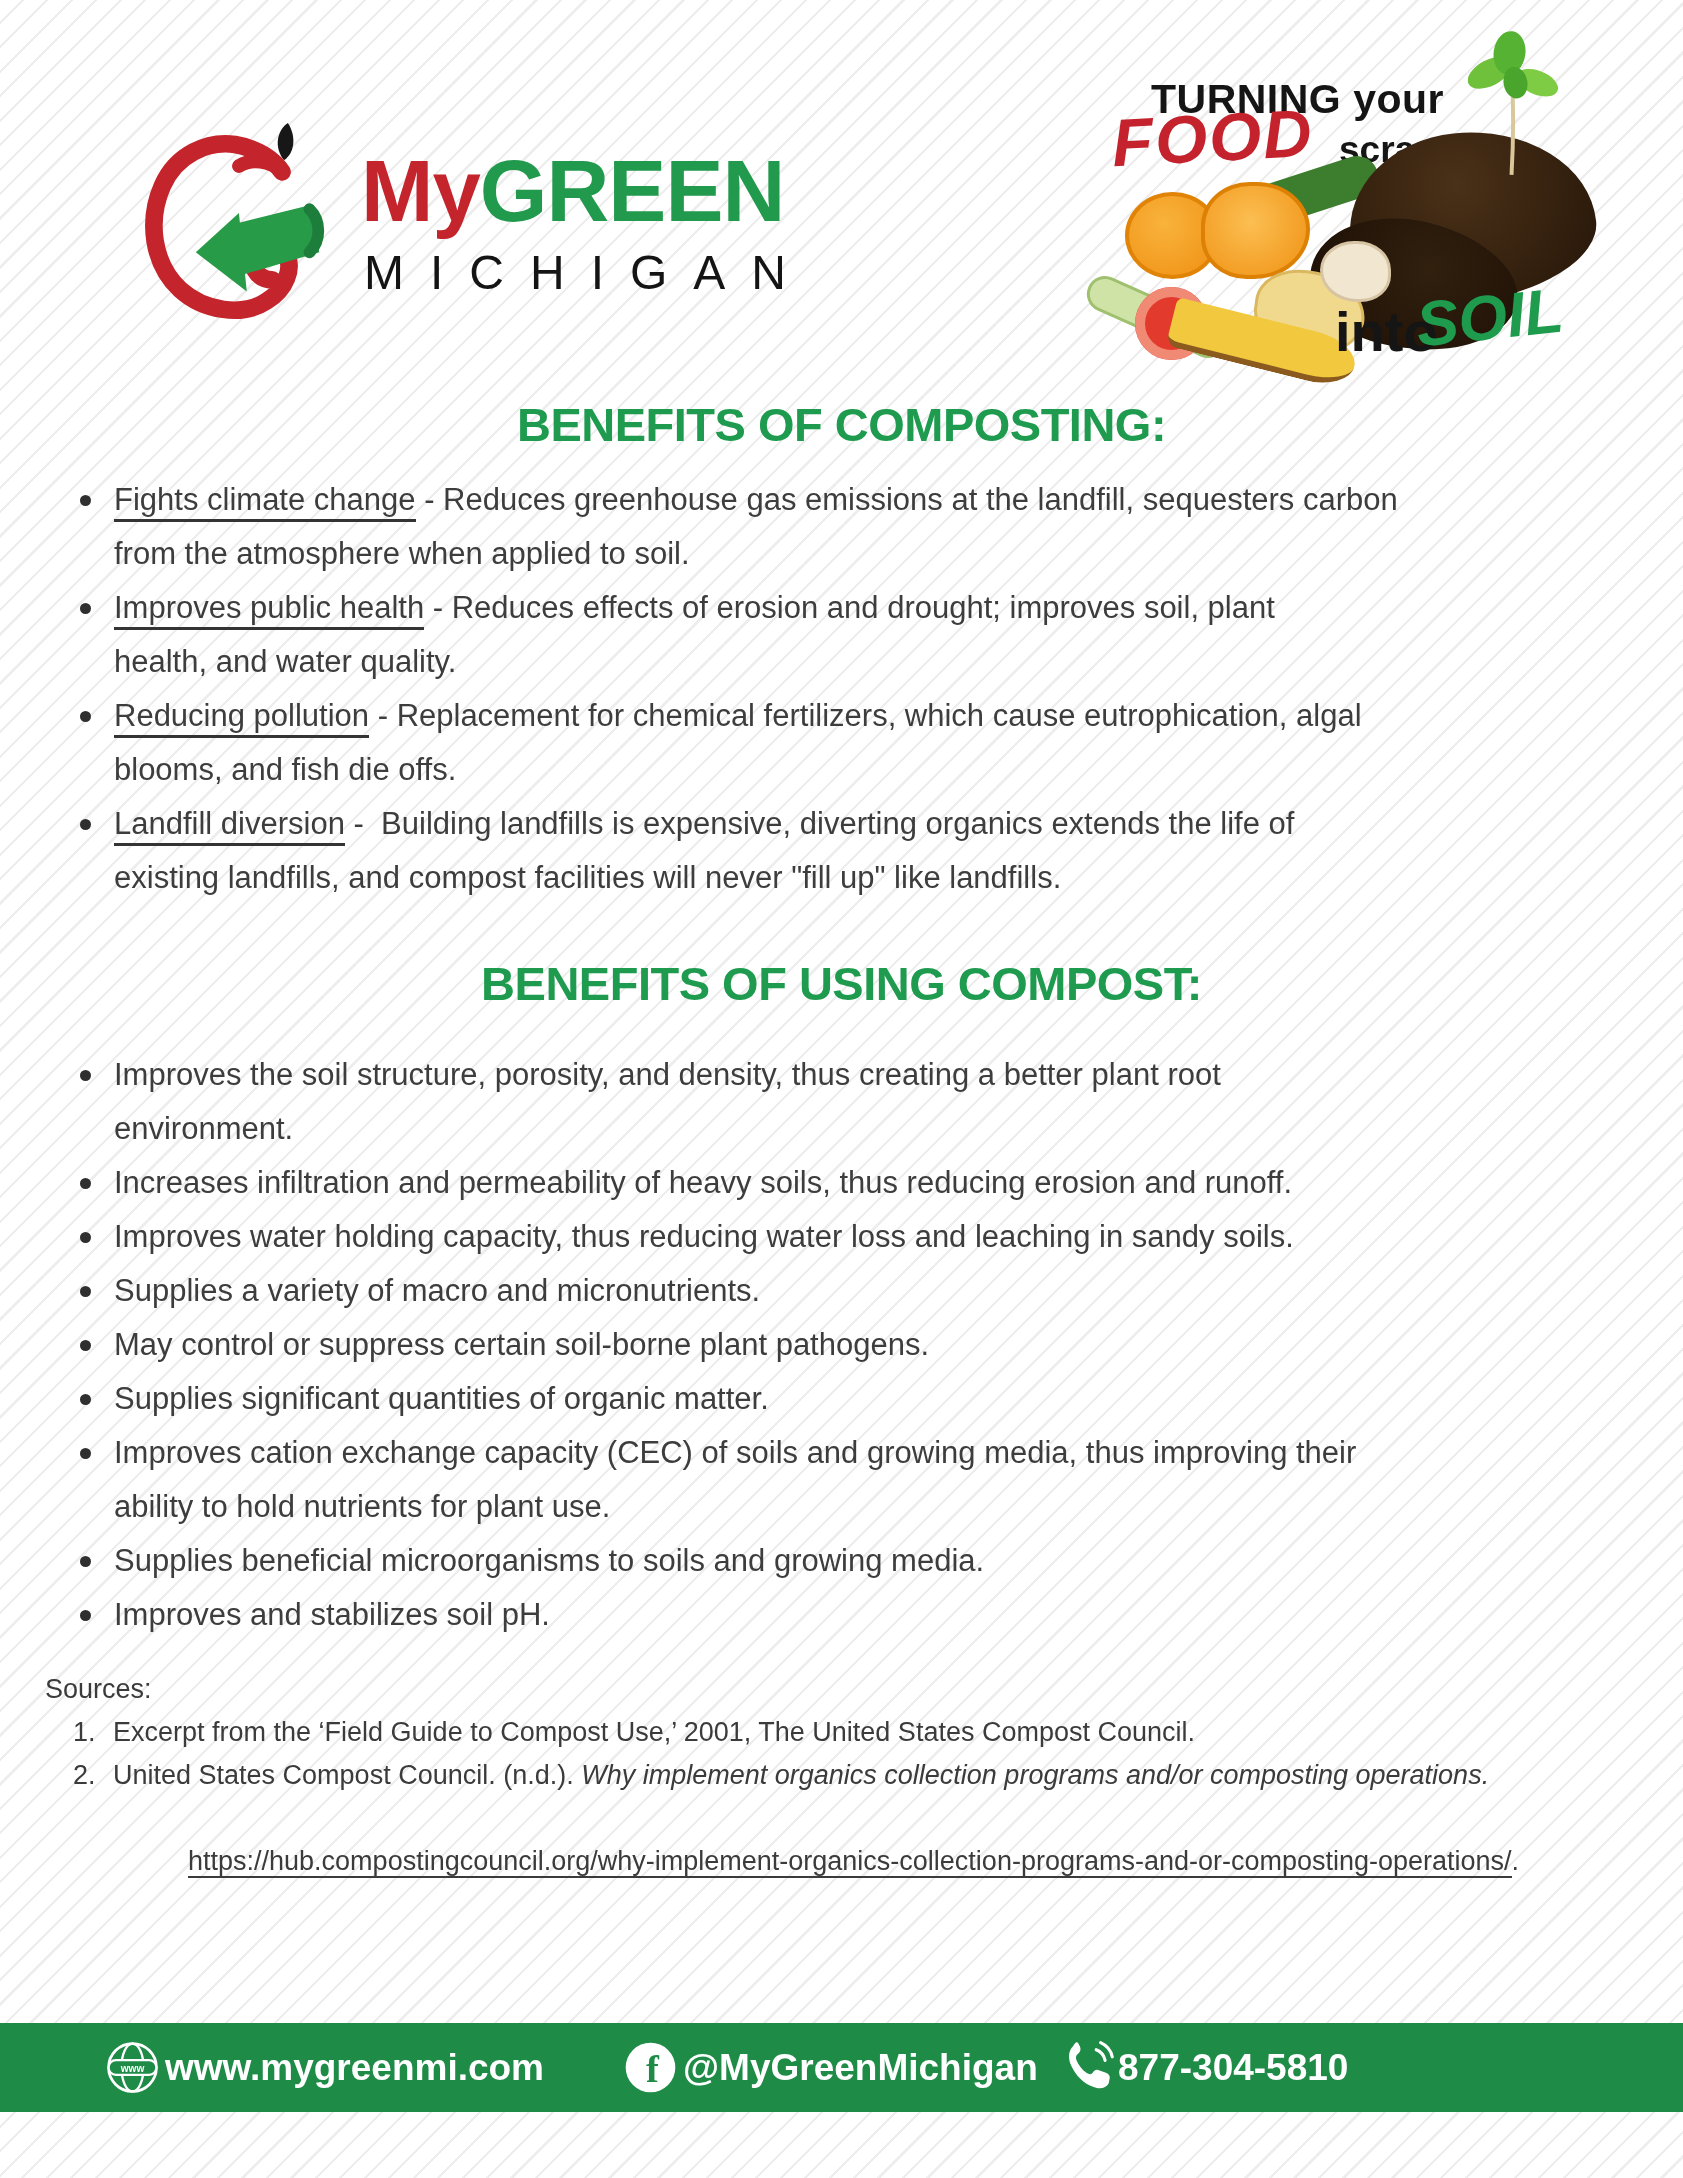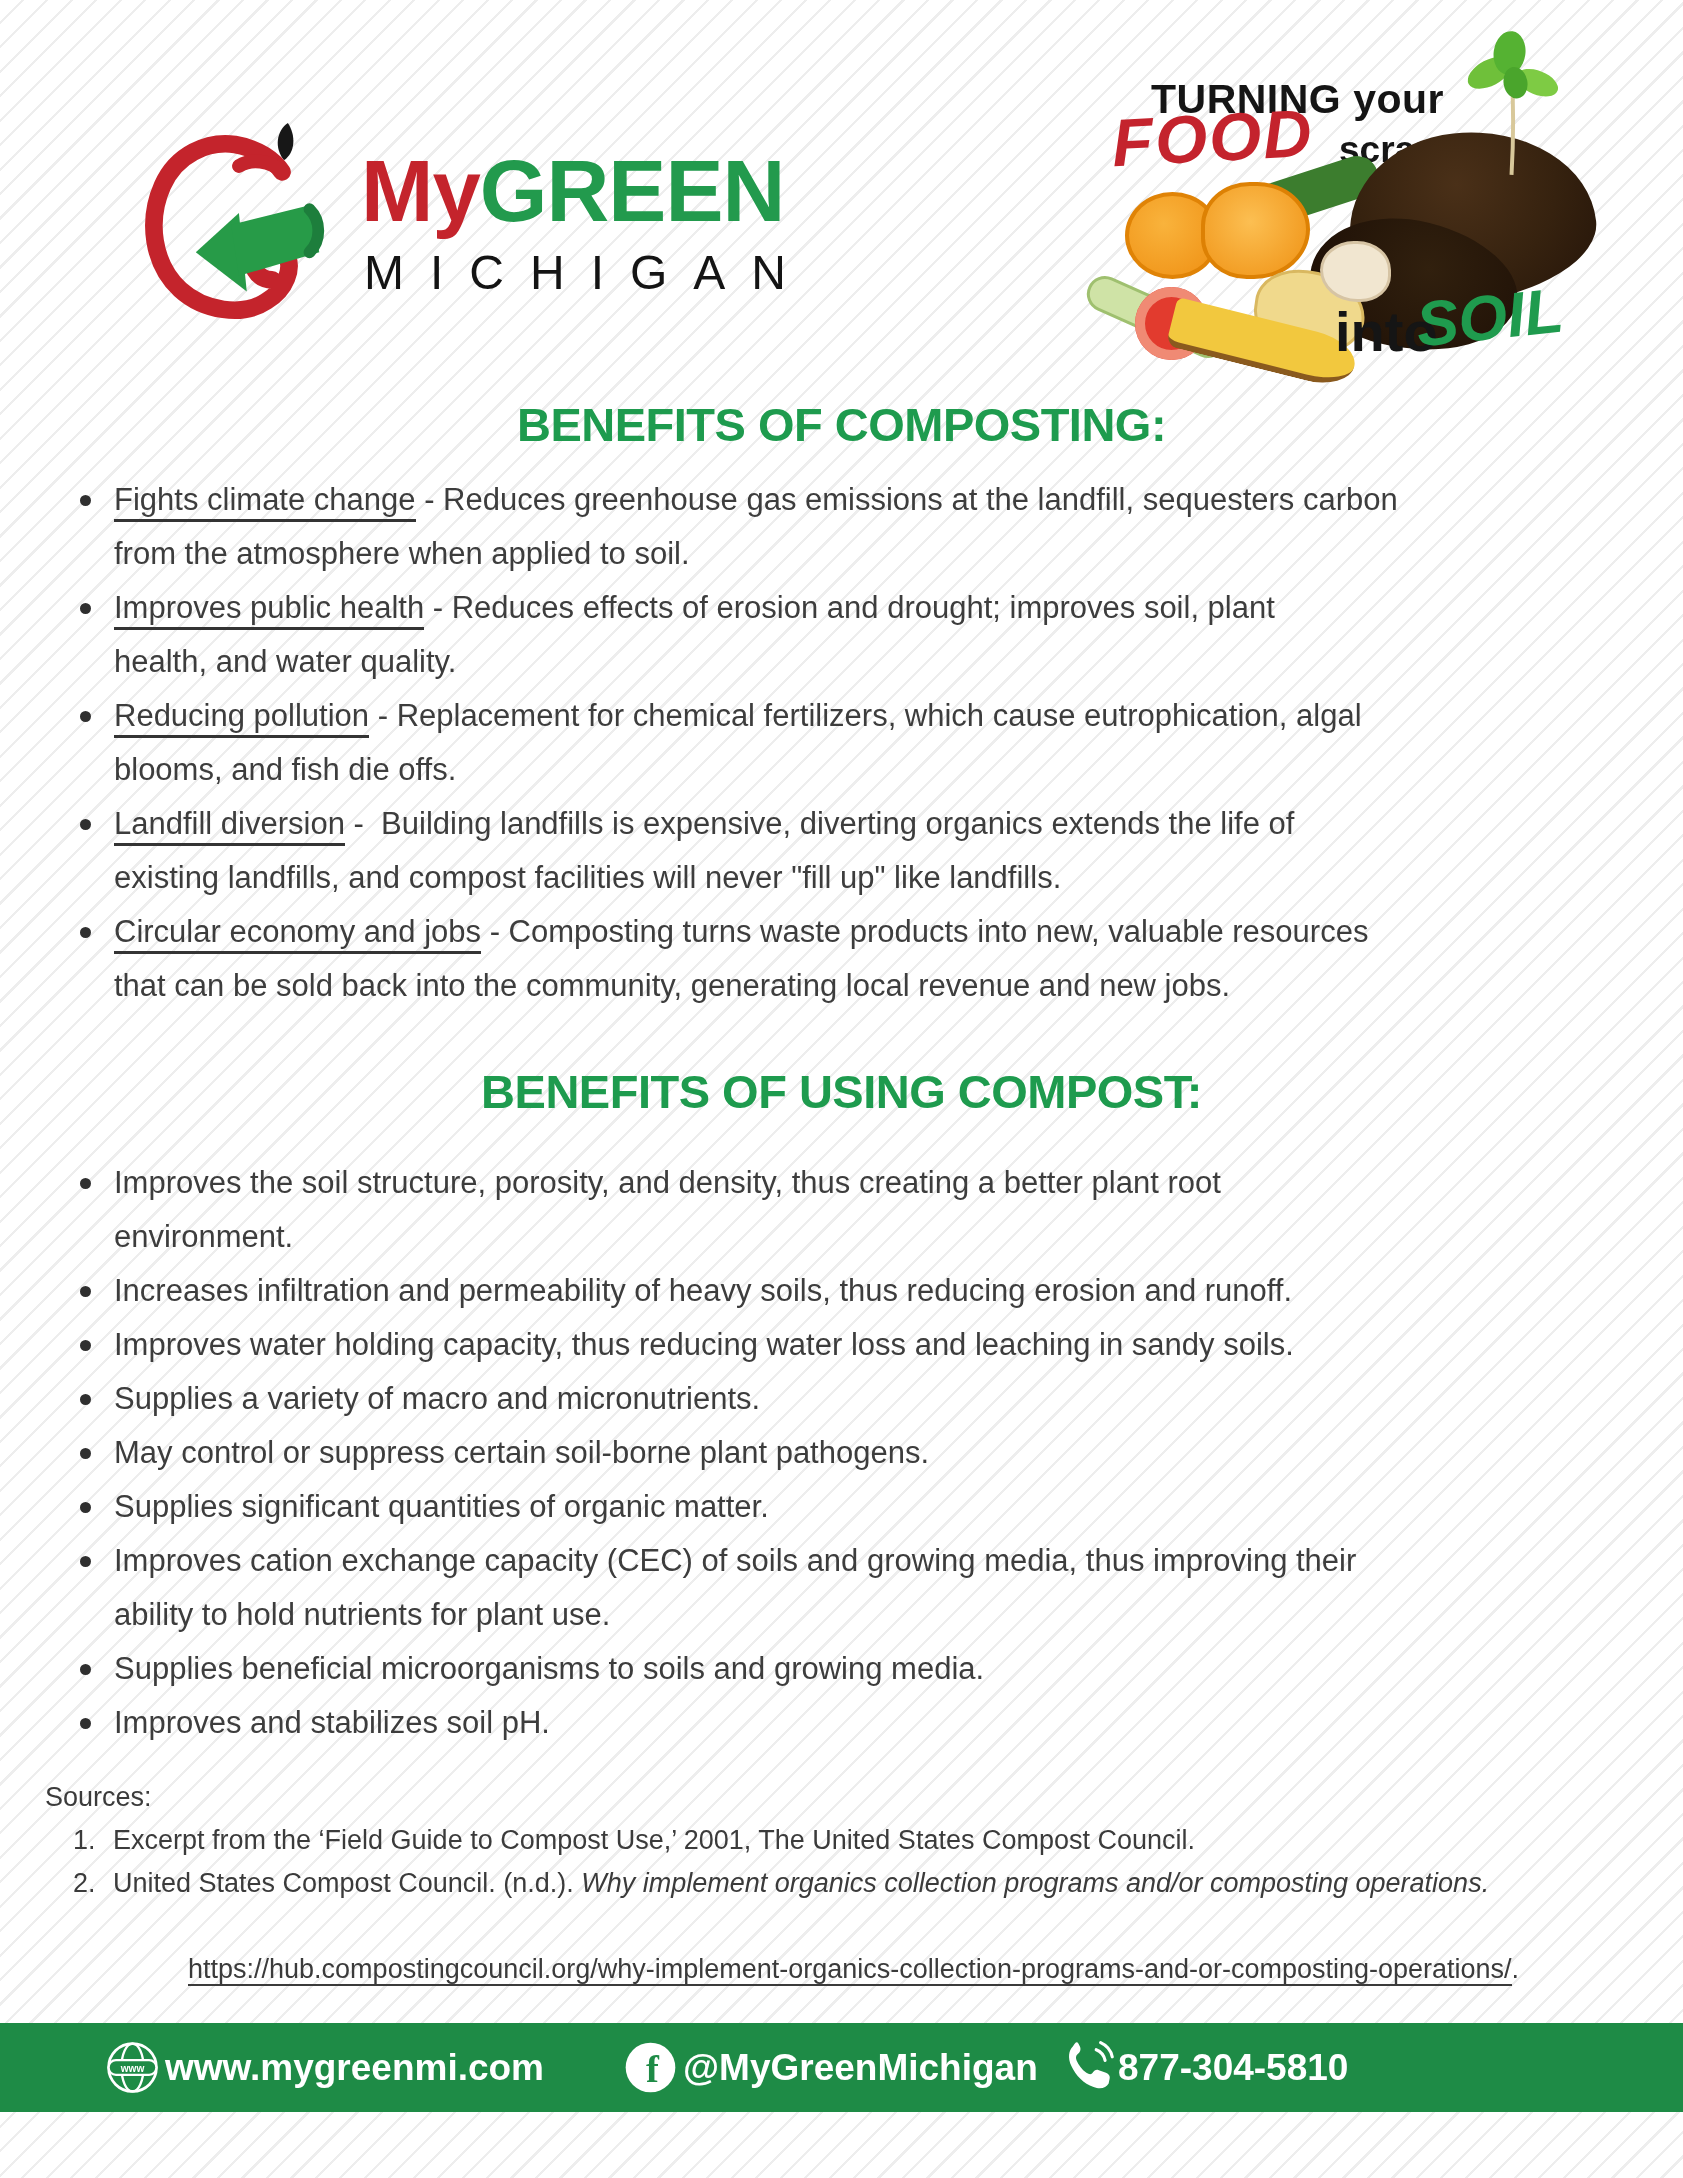--- a/index.html
+++ b/index.html
@@ -127,22 +127,20 @@
 
     <ul class="benefits">
       <li><span class="lead">Fights climate change</span><span> - Reduces greenhouse gas emissions at the landfill, sequesters carbon
 from the atmosphere when applied to soil.</span></li>
       <li><span class="lead">Improves public health</span><span> - Reduces effects of erosion and drought; improves soil, plant
 health, and water quality.</span></li>
       <li><span class="lead">Reducing pollution</span><span> - Replacement for chemical fertilizers, which cause eutrophication, algal
 blooms, and fish die offs.</span></li>
       <li><span class="lead">Landfill diversion</span><span> -  Building landfills is expensive, diverting organics extends the life of
 existing landfills, and compost facilities will never "fill up" like landfills.</span></li>
-      <li><span class="lead">Circular economy and jobs</span><span> - Composting turns waste products into new, valuable resources
-that can be sold back into the community, generating local revenue and new jobs.</span></li>
     </ul>
 
     <div class="sec-title second">BENEFITS OF USING COMPOST:</div>
 
     <ul class="benefits">
       <li>Improves the soil structure, porosity, and density, thus creating a better plant root
 environment.</li>
       <li>Increases infiltration and permeability of heavy soils, thus reducing erosion and runoff.</li>
       <li>Improves water holding capacity, thus reducing water loss and leaching in sandy soils.</li>
       <li>Supplies a variety of macro and micronutrients.</li>

